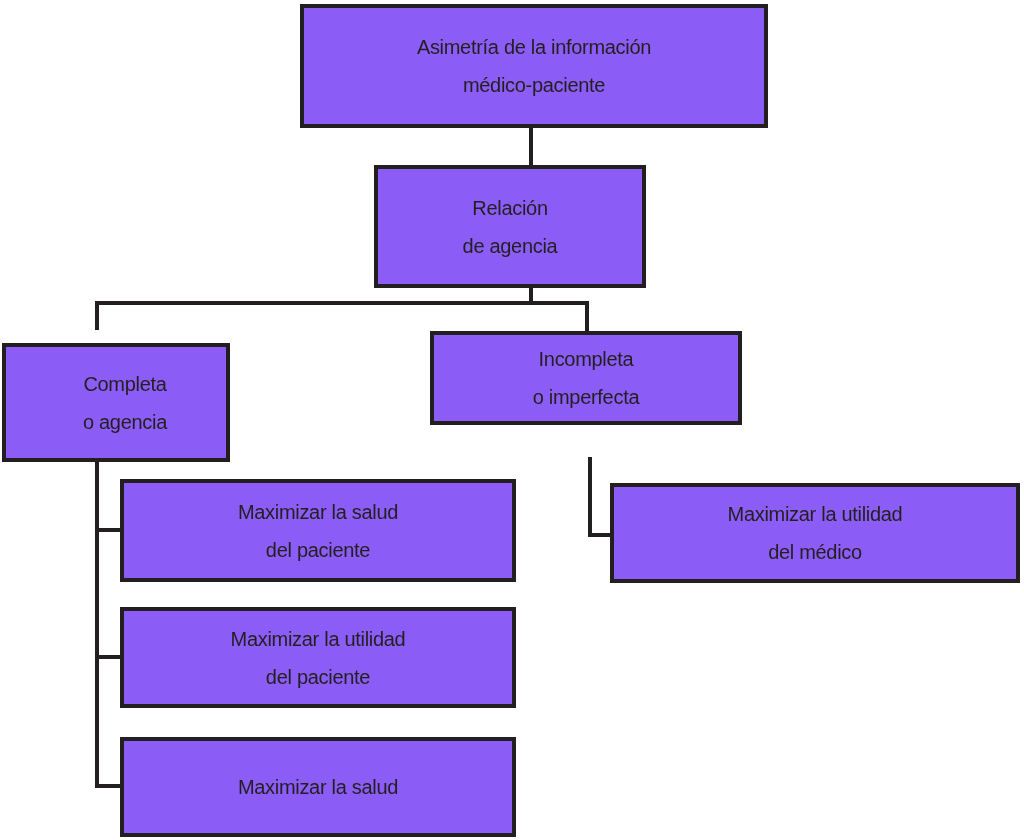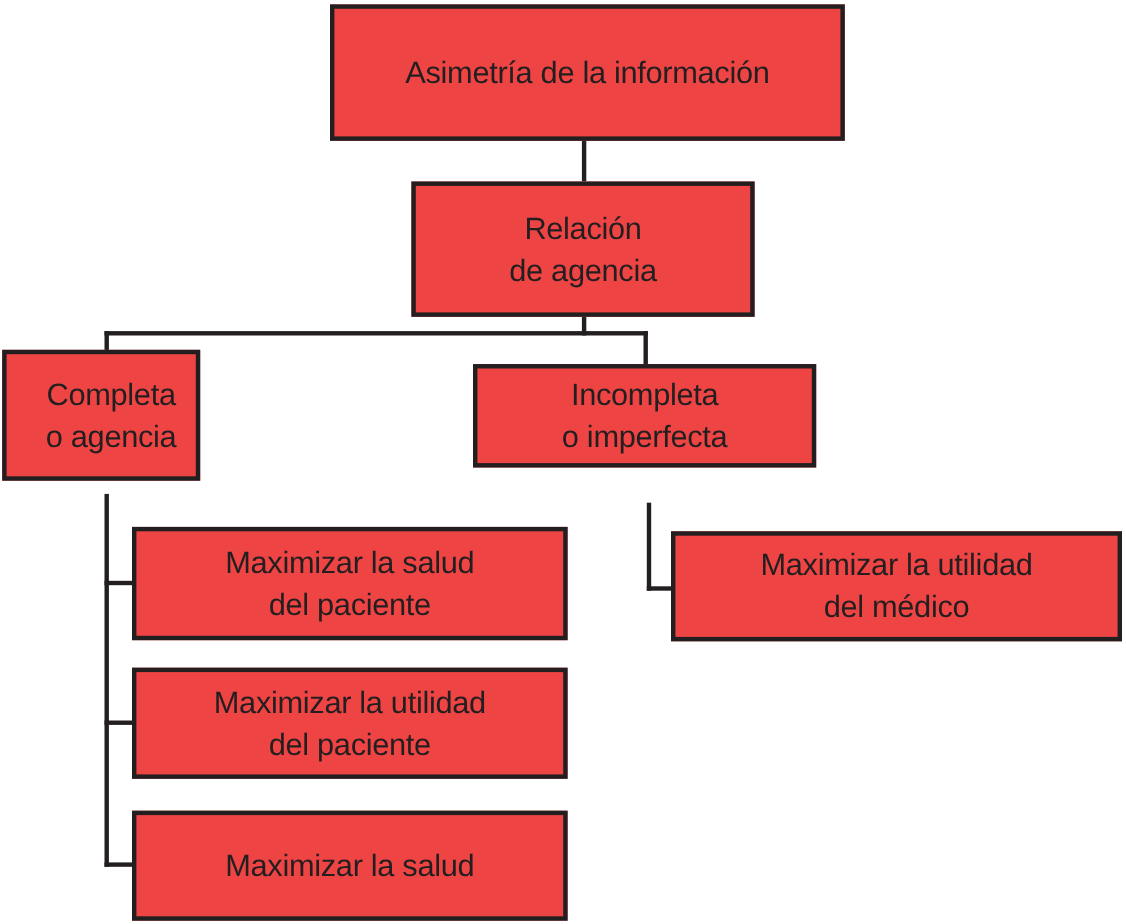--- a/index.html
+++ b/index.html
@@ -13,36 +13,36 @@
     height: 840px;
     background: #ffffff;
     font-family: "Liberation Sans", "DejaVu Sans", sans-serif;
     color: #231f20;
     overflow: hidden;
   }
   .node {
     position: absolute;
     box-sizing: border-box;
     border: 4px solid #231f20;
-    background: #ef4444;
+    background: #8b5cf6;
     display: flex;
     flex-direction: column;
     align-items: center;
     justify-content: center;
     text-align: center;
-    font-size: 28px;
+    font-size: 20px;
     line-height: 38px;
     letter-spacing: -0.3px;
   }
   .node span { display: block; white-space: nowrap; }
 
   
   #node-root              { left: 300px; top:   4px; width: 468px; height: 124px; }
-  #node-agency            { left: 374px; top: 165px; width: 312px; height: 123px; }
-  #node-complete          { left:   2px; top: 318px; width: 180px; height: 119px; padding-left: 18px; }
+  #node-agency            { left: 374px; top: 165px; width: 272px; height: 123px; }
+  #node-complete          { left:   2px; top: 343px; width: 228px; height: 119px; padding-left: 18px; }
   #node-incomplete        { left: 430px; top: 331px; width: 312px; height: 94px; }
   #node-patient-health    { left: 120px; top: 479px; width: 396px; height: 103px; }
   #node-patient-utility   { left: 120px; top: 607px; width: 396px; height: 101px; }
   #node-society-health    { left: 120px; top: 737px; width: 396px; height: 100px; }
   #node-doctor-utility    { left: 610px; top: 483px; width: 410px; height: 100px; }
 
   .connector {
     position: absolute;
     background: #231f20;
   }
@@ -77,20 +77,21 @@
   <div class="connector" id="conn-bar-incomplete"></div>
   <div class="connector" id="conn-left-spine"></div>
   <div class="connector" id="conn-stub-patient-health"></div>
   <div class="connector" id="conn-stub-patient-utility"></div>
   <div class="connector" id="conn-stub-society-health"></div>
   <div class="connector" id="conn-right-drop"></div>
   <div class="connector" id="conn-stub-doctor-utility"></div>
 
   <div class="node" id="node-root">
     <span>Asimetría de la información</span>
+    <span>médico-paciente</span>
   </div>
 
   <div class="node" id="node-agency">
     <span>Relación</span>
     <span>de agencia</span>
   </div>
 
   <div class="node" id="node-complete">
     <span>Completa</span>
     <span>o agencia</span>

